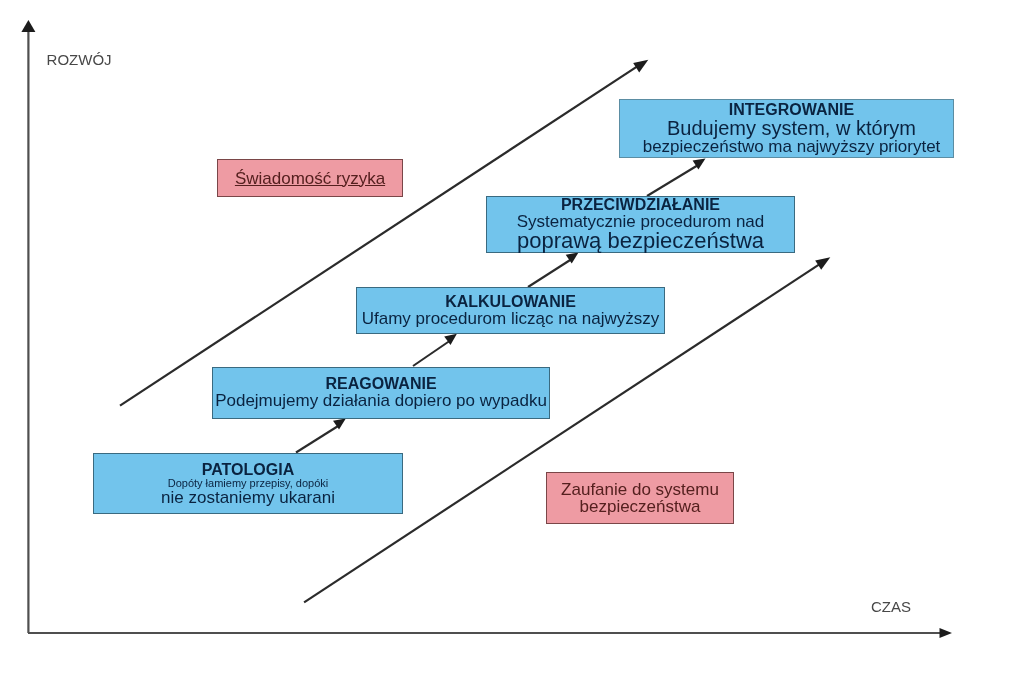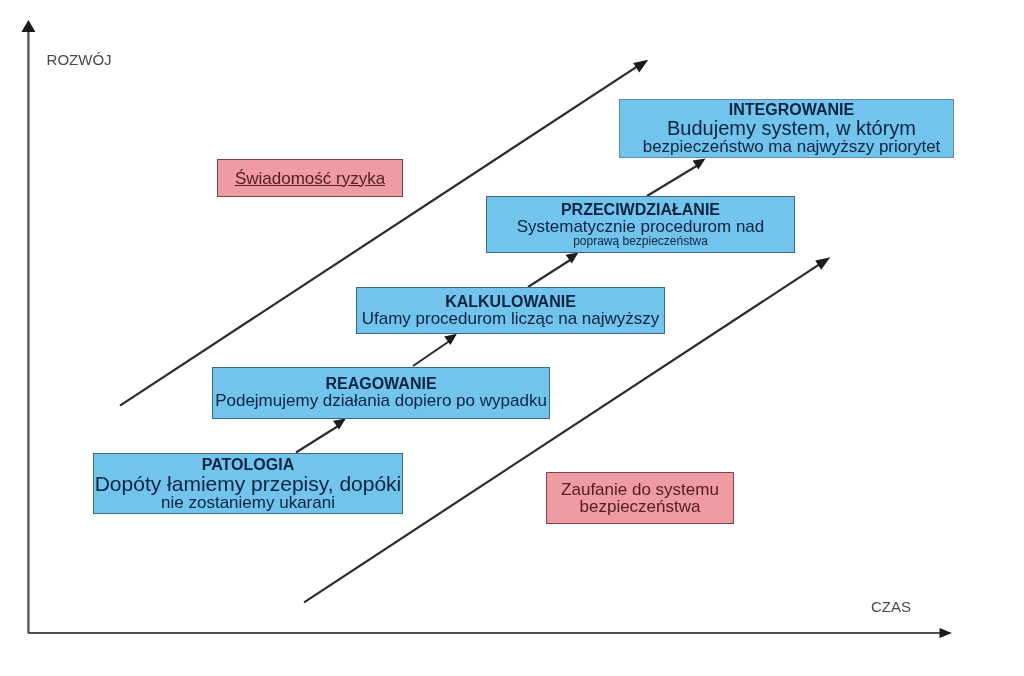--- a/index.html
+++ b/index.html
@@ -47,38 +47,38 @@
 
     <line x1="647" y1="196" x2="699" y2="164.5" stroke="#2b2b2b" stroke-width="2.1"></line>
     <polygon points="705.5,158.5 692.6,160.5 698.4,169.4" fill="#1c1c1c"></polygon>
   </svg>
 
   <div class="axis-label" style="left:46.6px;top:50.9px;font-size:15px;">ROZWÓJ</div>
   <div class="axis-label" style="left:871px;top:597.6px;font-size:15px;">CZAS</div>
 
   <div class="box bluebox" style="left:93px;top:453px;width:310px;height:61px;">
     <div class="bhead" style="font-size:16px;">PATOLOGIA</div>
-    <div class="bline" style="font-size:21px;">Dopóty łamiemy przepisy, dopóki</div>
+    <div class="bline" style="font-size:11px;">Dopóty łamiemy przepisy, dopóki</div>
     <div class="bline" style="font-size:17px;">nie zostaniemy ukarani</div>
   </div>
 
   <div class="box bluebox" style="left:212px;top:366.5px;width:338px;height:52.5px;">
     <div class="bhead" style="font-size:16px;">REAGOWANIE</div>
     <div class="bline" style="font-size:17px;">Podejmujemy działania dopiero po wypadku</div>
   </div>
 
   <div class="box bluebox" style="left:356px;top:287px;width:309px;height:47px;">
     <div class="bhead" style="font-size:16px;">KALKULOWANIE</div>
     <div class="bline" style="font-size:17px;">Ufamy procedurom licząc na najwyższy</div>
   </div>
 
   <div class="box bluebox" style="left:486px;top:196px;width:309px;height:57px;">
     <div class="bhead" style="font-size:16px;">PRZECIWDZIAŁANIE</div>
     <div class="bline" style="font-size:17px;">Systematycznie procedurom nad</div>
-    <div class="bline" style="font-size:12px;">poprawą bezpieczeństwa</div>
+    <div class="bline" style="font-size:22px;">poprawą bezpieczeństwa</div>
   </div>
 
   <div class="box bluebox softborder" style="left:619px;top:99px;width:335px;height:59px;padding-left:10px;">
     <div class="bhead" style="font-size:16px;">INTEGROWANIE</div>
     <div class="bline" style="font-size:20px;">Budujemy system, w którym</div>
     <div class="bline" style="font-size:17px;">bezpieczeństwo ma najwyższy priorytet</div>
   </div>
 
   <div class="box pinkbox" style="left:217px;top:159px;width:186px;height:38px;text-decoration:underline;">
     <div class="bline" style="font-size:17px;">Świadomość ryzyka</div>

